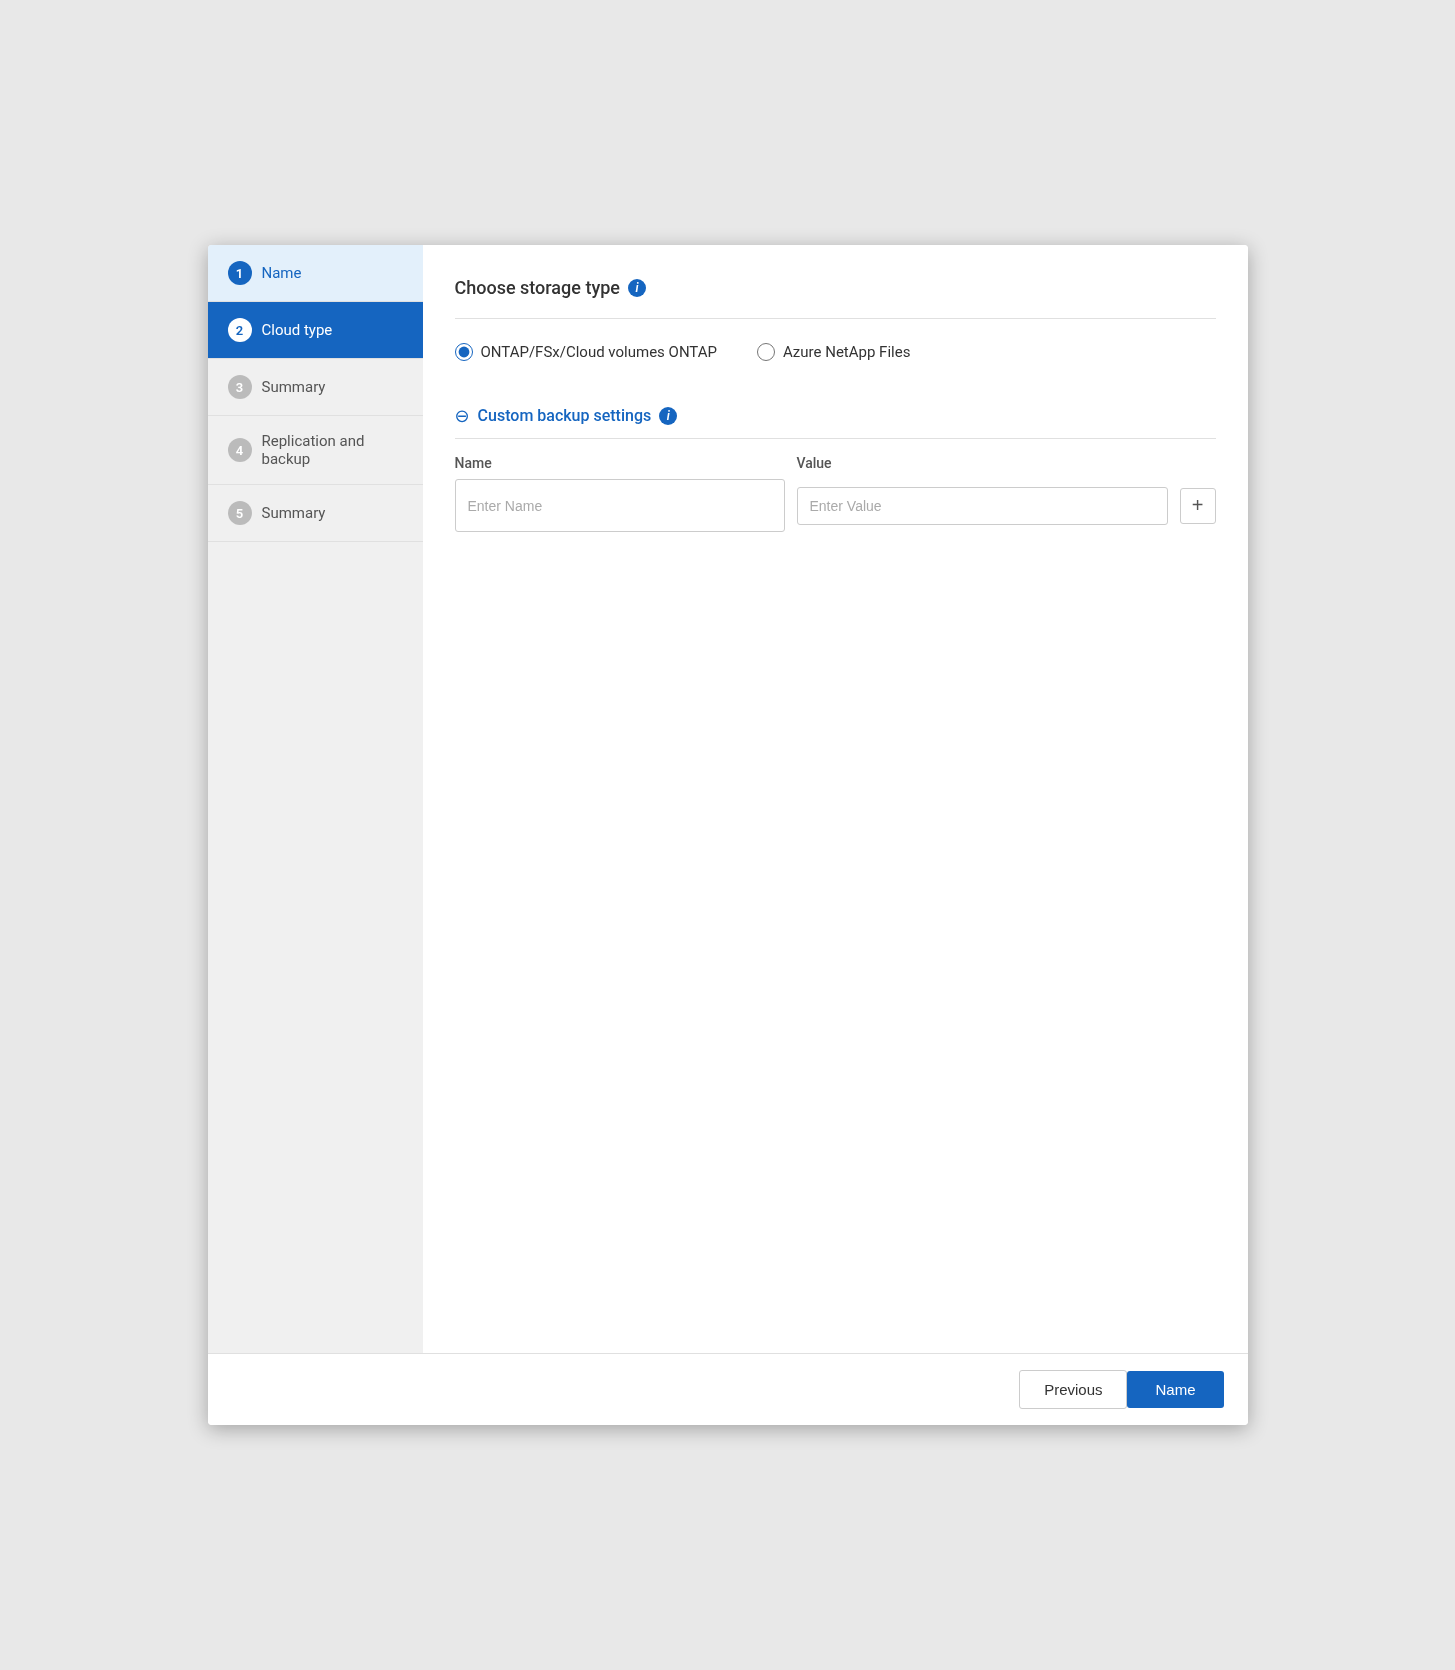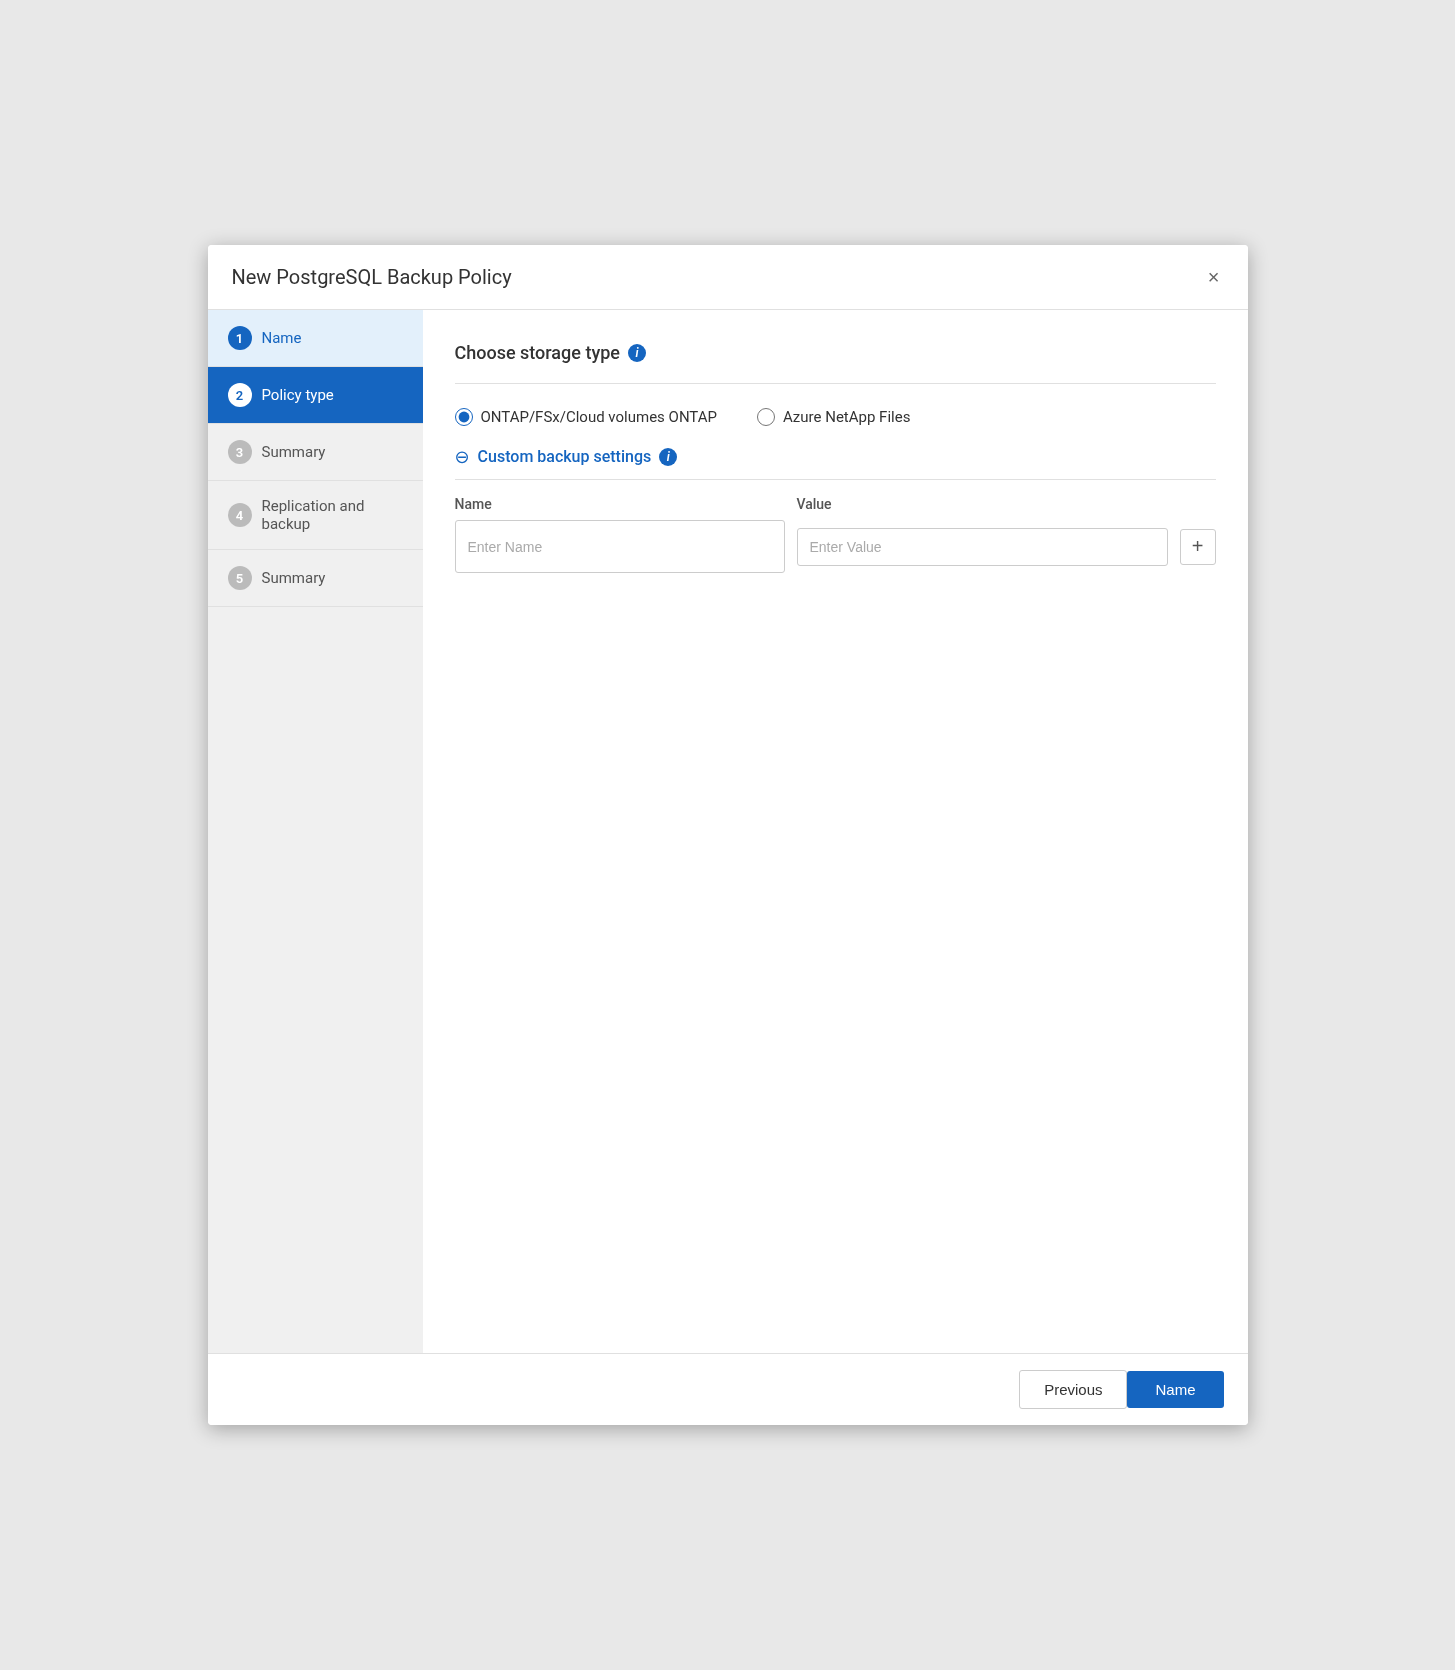--- a/index.html
+++ b/index.html
@@ -135,21 +135,21 @@
     .divider {
       border: none;
       border-top: 1px solid #e0e0e0;
       margin-bottom: 24px;
     }
     
     .radio-group {
       display: flex;
       align-items: center;
       gap: 40px;
-      margin-bottom: 20px;
+      margin-bottom: 44px;
     }
     .radio-label {
       display: flex;
       align-items: center;
       gap: 8px;
       font-size: 15px;
       color: #333;
       cursor: pointer;
     }
     .radio-label input[type="radio"] {
@@ -266,37 +266,33 @@
       font-size: 15px;
       font-weight: 500;
       cursor: pointer;
     }
   </style>
 </head>
 <body>
 
 <div class="modal">
 
-  <div class="modal-header">
-    <span class="modal-title">New PostgreSQL Backup Policy</span>
-    <button class="close-btn">×</button>
-  </div>
 
   <div class="modal-body">
 
     <div class="sidebar">
 
       <div class="sidebar-item visited">
         <div class="step-badge">1</div>
         <span>Name</span>
       </div>
 
       <div class="sidebar-item active">
         <div class="step-badge">2</div>
-        <span>Policy type</span>
+        <span>Cloud type</span>
       </div>
 
       <div class="sidebar-item">
         <div class="step-badge">3</div>
         <span>Summary</span>
       </div>
 
       <div class="sidebar-item">
         <div class="step-badge">4</div>
         <span>Replication and backup</span>

